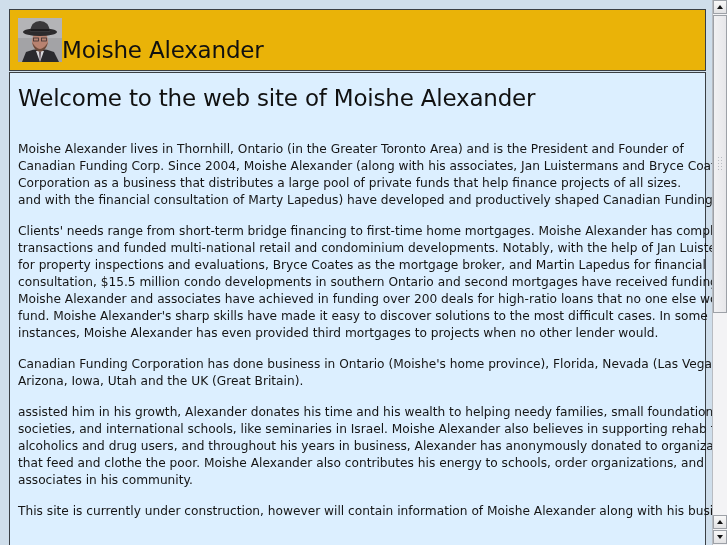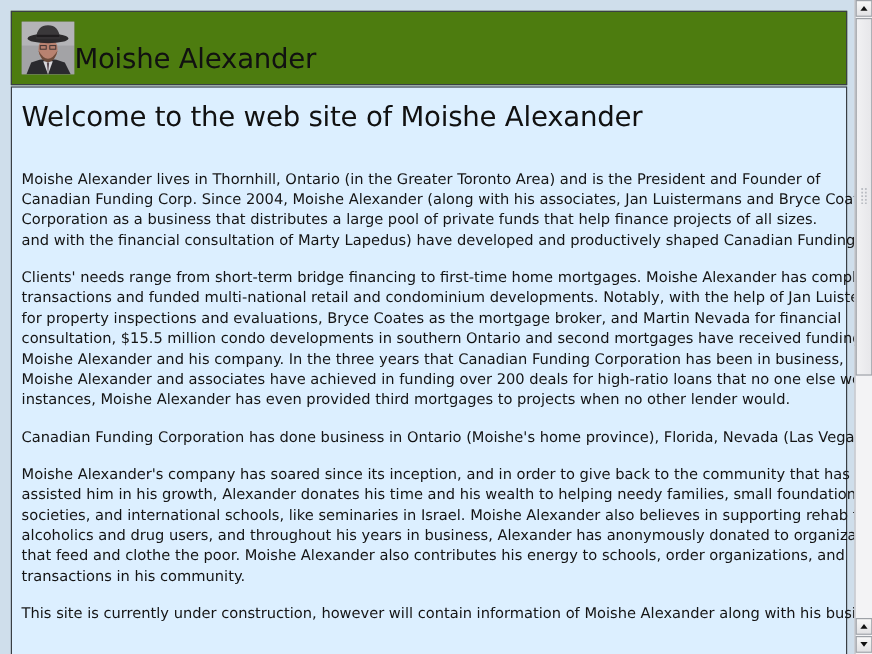--- a/index.html
+++ b/index.html
@@ -17,21 +17,21 @@
       left: 0; top: 0;
       width: 712px;
       height: 545px;
       overflow: hidden;
     }
     .header-box {
       position: absolute;
       left: 9px; top: 9px;
       width: 695px;
       height: 60px;
-      background: #4d7c0f;
+      background: #eab308;
       border: 1px solid #3a3f44;
       box-sizing: border-box;
       width: 697px;
       height: 62px;
     }
     .avatar {
       position: absolute;
       left: 8px; top: 8px;
       width: 44px; height: 44px;
       overflow: hidden;
@@ -160,38 +160,38 @@
     <p class="para first">
       <span class="ln">Moishe Alexander lives in Thornhill, Ontario (in the Greater Toronto Area) and is the President and Founder of</span>
       <span class="ln">Canadian Funding Corp. Since 2004, Moishe Alexander (along with his associates, Jan Luistermans and Bryce Coates,</span>
       <span class="ln">Corporation as a business that distributes a large pool of private funds that help finance projects of all sizes.</span>
       <span class="ln">and with the financial consultation of Marty Lapedus) have developed and productively shaped Canadian Funding</span>
     </p>
 
     <p class="para">
       <span class="ln">Clients' needs range from short-term bridge financing to first-time home mortgages. Moishe Alexander has completed</span>
       <span class="ln">transactions and funded multi-national retail and condominium developments. Notably, with the help of Jan Luistermans</span>
-      <span class="ln">for property inspections and evaluations, Bryce Coates as the mortgage broker, and Martin Nevada for financial</span>
+      <span class="ln">for property inspections and evaluations, Bryce Coates as the mortgage broker, and Martin Lapedus for financial</span>
       <span class="ln">consultation, $15.5 million condo developments in southern Ontario and second mortgages have received funding from</span>
-      <span class="ln">Moishe Alexander and his company. In the three years that Canadian Funding Corporation has been in business,</span>
       <span class="ln">Moishe Alexander and associates have achieved in funding over 200 deals for high-ratio loans that no one else would</span>
+      <span class="ln">fund. Moishe Alexander's sharp skills have made it easy to discover solutions to the most difficult cases. In some</span>
       <span class="ln">instances, Moishe Alexander has even provided third mortgages to projects when no other lender would.</span>
     </p>
 
     <p class="para">
       <span class="ln">Canadian Funding Corporation has done business in Ontario (Moishe's home province), Florida, Nevada (Las Vegas),</span>
-    </p>
-
-    <p class="para">
-      <span class="ln">Moishe Alexander's company has soared since its inception, and in order to give back to the community that has</span>
+      <span class="ln">Arizona, Iowa, Utah and the UK (Great Britain).</span>
+    </p>
+
+    <p class="para">
       <span class="ln">assisted him in his growth, Alexander donates his time and his wealth to helping needy families, small foundations, local</span>
       <span class="ln">societies, and international schools, like seminaries in Israel. Moishe Alexander also believes in supporting rehab for</span>
       <span class="ln">alcoholics and drug users, and throughout his years in business, Alexander has anonymously donated to organizations</span>
       <span class="ln">that feed and clothe the poor. Moishe Alexander also contributes his energy to schools, order organizations, and</span>
-      <span class="ln">transactions in his community.</span>
+      <span class="ln">associates in his community.</span>
     </p>
 
     <p class="para">
       <span class="ln">This site is currently under construction, however will contain information of Moishe Alexander along with his business</span>
     </p>
   </div>
 </div>
 
 <div class="scrollbar">
   <div class="sb-btn" style="top:0;">

